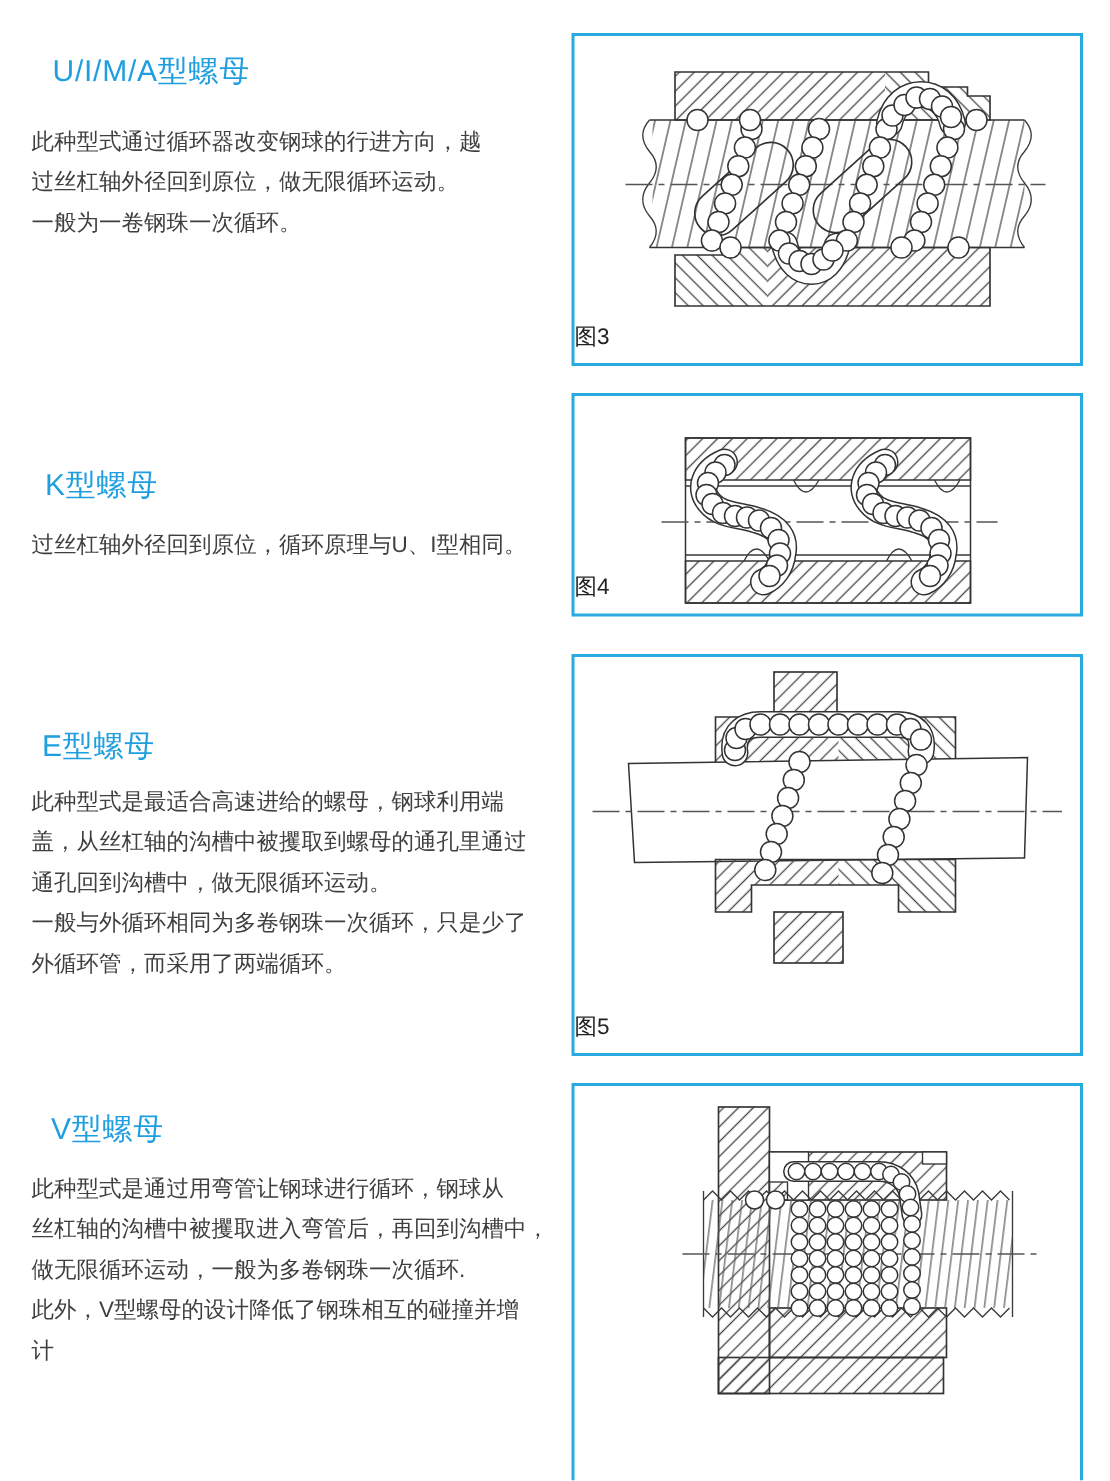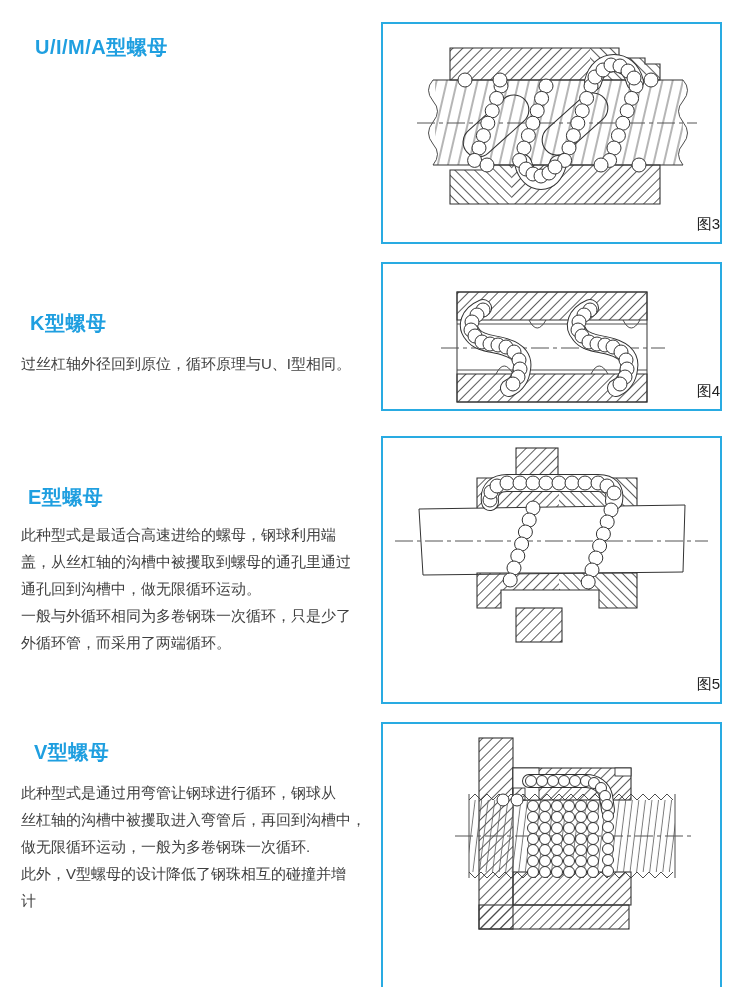--- a/index.html
+++ b/index.html
@@ -1,41 +1,46 @@
 <!DOCTYPE html>
 <html style="--accent: #29abe2; --title: #1f9fe0; --text: #3f3f3f; --caption: #222222; --background: #ffffff;"><head>
 <meta charset="utf-8">
 <style>
   html,body{margin:0;padding:0;background:#fff}
   .page{position:relative;width:740px;height:987px;background:var(--background,#fff);
         font-family:"Liberation Sans","DejaVu Sans",sans-serif;overflow:hidden}
-  .sec-title{position:absolute;margin:0;font-size:20px;font-weight:700;
+  .sec-title{position:absolute;margin:0;font-size:20px;font-weight:400;
              color:var(--title,#1f9fe0);letter-spacing:.5px;white-space:nowrap}
   .sec-body{position:absolute;font-size:15px;line-height:27px;color:var(--text,#3f3f3f);white-space:nowrap}
   .figbox{position:absolute;left:381px;width:341px;border:2px solid var(--accent,#29abe2);
           background:#fff;box-sizing:border-box}
-  .figcap{position:absolute;left:0;right:0;bottom:8px;text-align:right;
+  .figcap{position:absolute;left:0;right:0;bottom:8px;text-align:left;
           font-size:15px;color:var(--caption,#222)}
   svg.fig{display:block;margin:0 auto}
   .ol{fill:none;stroke:#333;stroke-width:1.1}
   .thin{fill:none;stroke:#3a3a3a;stroke-width:.9}
   .wh{fill:#fff;stroke:#333;stroke-width:1}
   .cl{fill:none;stroke:#555;stroke-width:1;stroke-dasharray:18 4 4 4}
   .tube7{fill:none;stroke:#333;stroke-width:18;stroke-linecap:round}
   .tubein7{fill:none;stroke:#fff;stroke-width:16;stroke-linecap:round}
   .tube5{fill:none;stroke:#333;stroke-width:14;stroke-linecap:round}
   .tubein5{fill:none;stroke:#fff;stroke-width:12;stroke-linecap:round}
   [data-balls] circle{fill:#fff;stroke:#333;stroke-width:1}
 </style>
 </head>
 <body>
 
 <div class="page">
 
   <h2 class="sec-title" style="left:35px;top:34px">U/I/M/A型螺母</h2>
+  <div class="sec-body" style="left:21px;top:81px">
+    <div>此种型式通过循环器改变钢球的行进方向，越</div>
+    <div>过丝杠轴外径回到原位，做无限循环运动。</div>
+    <div>一般为一卷钢珠一次循环。</div>
+  </div>
 
   <div class="figbox" style="top:22px;height:222px">
     <svg class="fig" width="337" height="190" viewBox="0 0 337 190">
       <defs>
         <pattern id="hF" width="7" height="7" patternUnits="userSpaceOnUse" patternTransform="rotate(45)">
           <line x1="3.5" y1="-1" x2="3.5" y2="8" stroke="#4a4a4a" stroke-width="0.9"></line>
         </pattern>
         <pattern id="hB" width="7" height="7" patternUnits="userSpaceOnUse" patternTransform="rotate(-45)">
           <line x1="3.5" y1="-1" x2="3.5" y2="8" stroke="#4a4a4a" stroke-width="0.9"></line>
         </pattern>

